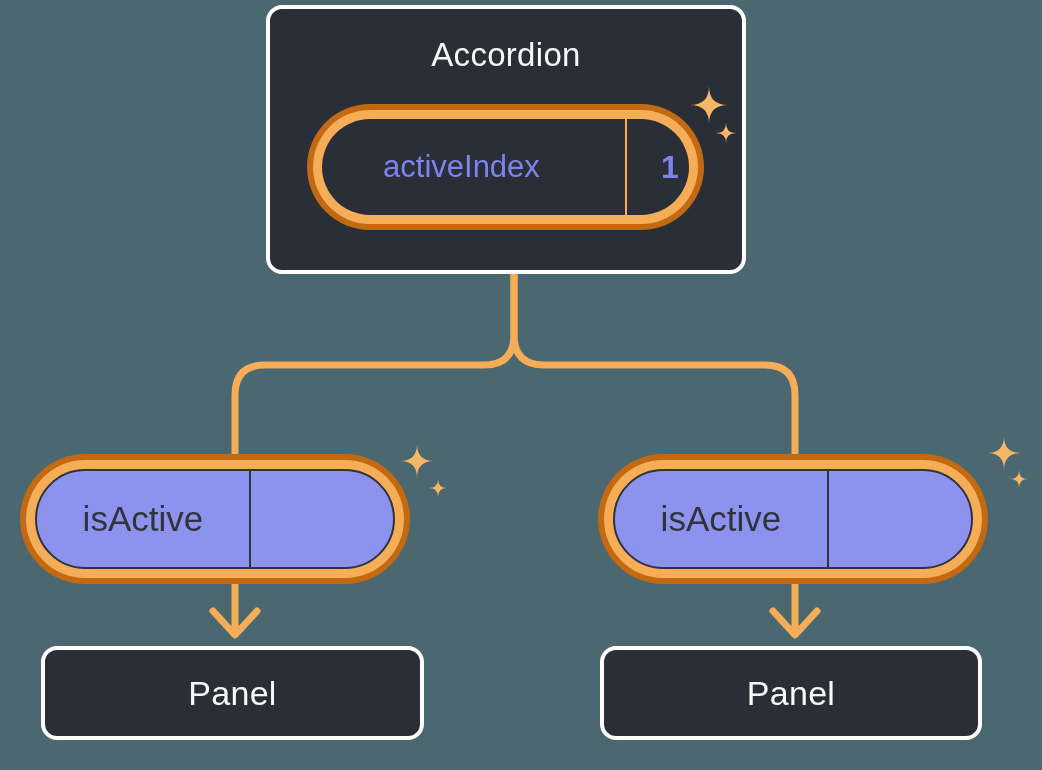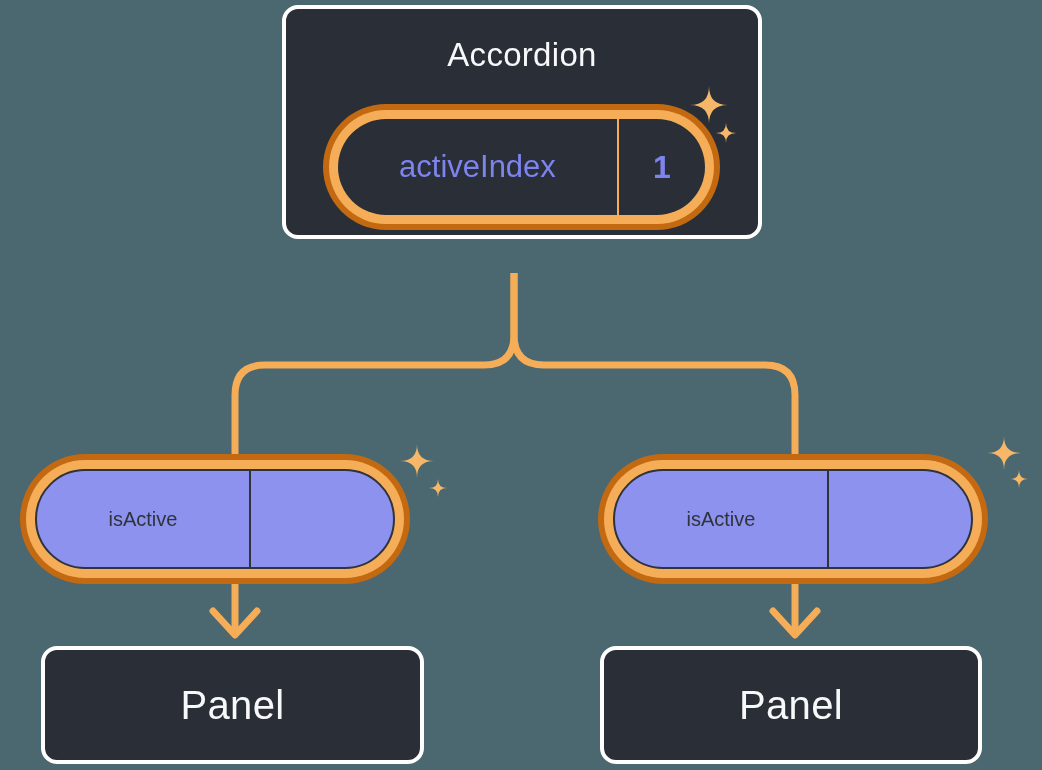--- a/index.html
+++ b/index.html
@@ -9,30 +9,30 @@
     font-family:"Liberation Sans","DejaVu Sans",sans-serif;
   }
   .abs{position:absolute;}
   
   .dark-card{
     background:var(--card,#2A2E37);
     border:4px solid var(--card_border,#FFFFFF);
     border-radius:16px;
     box-sizing:border-box;
   }
-  .root-card{left:282px;top:5px;width:480px;height:234px;z-index:2;}
+  .root-card{left:266px;top:5px;width:480px;height:269px;z-index:2;}
   .root-title{
     margin-top:29px;text-align:center;
     font-size:33px;line-height:34px;font-weight:500;
     color:var(--text_light,#F7F8F9);letter-spacing:.3px;
   }
   .panel-card{
-    top:646px;height:118px;z-index:2;
+    top:646px;height:94px;z-index:2;
     display:flex;align-items:center;justify-content:center;
-    font-size:40px;font-weight:500;color:var(--text_light,#F7F8F9);
+    font-size:34px;font-weight:500;color:var(--text_light,#F7F8F9);
     letter-spacing:.3px;
   }
   .panel-left{left:41px;width:383px;}
   .panel-right{left:600px;width:382px;}
   
   .pill-outer{
     background:var(--orange_dark,#C26912);
     border-radius:999px;padding:6px;box-sizing:border-box;z-index:2;
   }
   .pill-mid{
@@ -42,33 +42,33 @@
   }
   .pill-inner{
     border-radius:999px;box-sizing:border-box;
     width:100%;height:100%;display:flex;align-items:stretch;overflow:hidden;
   }
   .pill-inner .cell{
     display:flex;align-items:center;justify-content:center;
   }
   
   .state-pill-root{left:37px;top:95px;width:397px;height:126px;position:absolute;}
-  .state-pill-root .pill-inner{background:var(--card,#2A2E37);}
+  .state-pill-root .pill-inner{background:var(--card,#2A2E37);gap:24px;}
   .state-pill-root .cell-label{width:76%;font-size:31px;color:var(--purple_text,#7D84EE);}
   .state-pill-root .cell-value{flex:1;font-size:32px;font-weight:700;color:var(--purple_text,#7D84EE);}
   .state-pill-root .divider{width:2px;background:var(--orange_light,#F5AD58);}
   
   .state-pill-child{width:390px;height:130px;top:454px;z-index:2;}
   .pill-child-left{left:20px;}
   .pill-child-right{left:598px;}
   .state-pill-child .pill-inner{
     background:var(--purple_fill,#8C92EE);
     border:2px solid var(--ink_dark,#2F333B);
   }
-  .state-pill-child .cell-label{width:59.5%;font-size:20px;color:var(--ink_dark,#2F333B);}
+  .state-pill-child .cell-label{width:59.5%;font-size:35px;color:var(--ink_dark,#2F333B);}
   .state-pill-child .cell-value{flex:1;font-size:31px;font-weight:700;color:var(--ink_dark,#2F333B);}
   .state-pill-child .divider{width:2px;background:var(--ink_dark,#2F333B);}
   
   svg.layer{position:absolute;left:0;top:0;pointer-events:none;}
   svg.lines{z-index:1;}
   svg.sparkles{z-index:3;}
   .connector{stroke:var(--orange_light,#F5AD58);stroke-width:7;fill:none;}
   .arrow{stroke:var(--orange_light,#F5AD58);stroke-width:7;fill:none;
          stroke-linecap:round;stroke-linejoin:round;}
   .sparkle{fill:var(--sparkle,#F6B868);}

